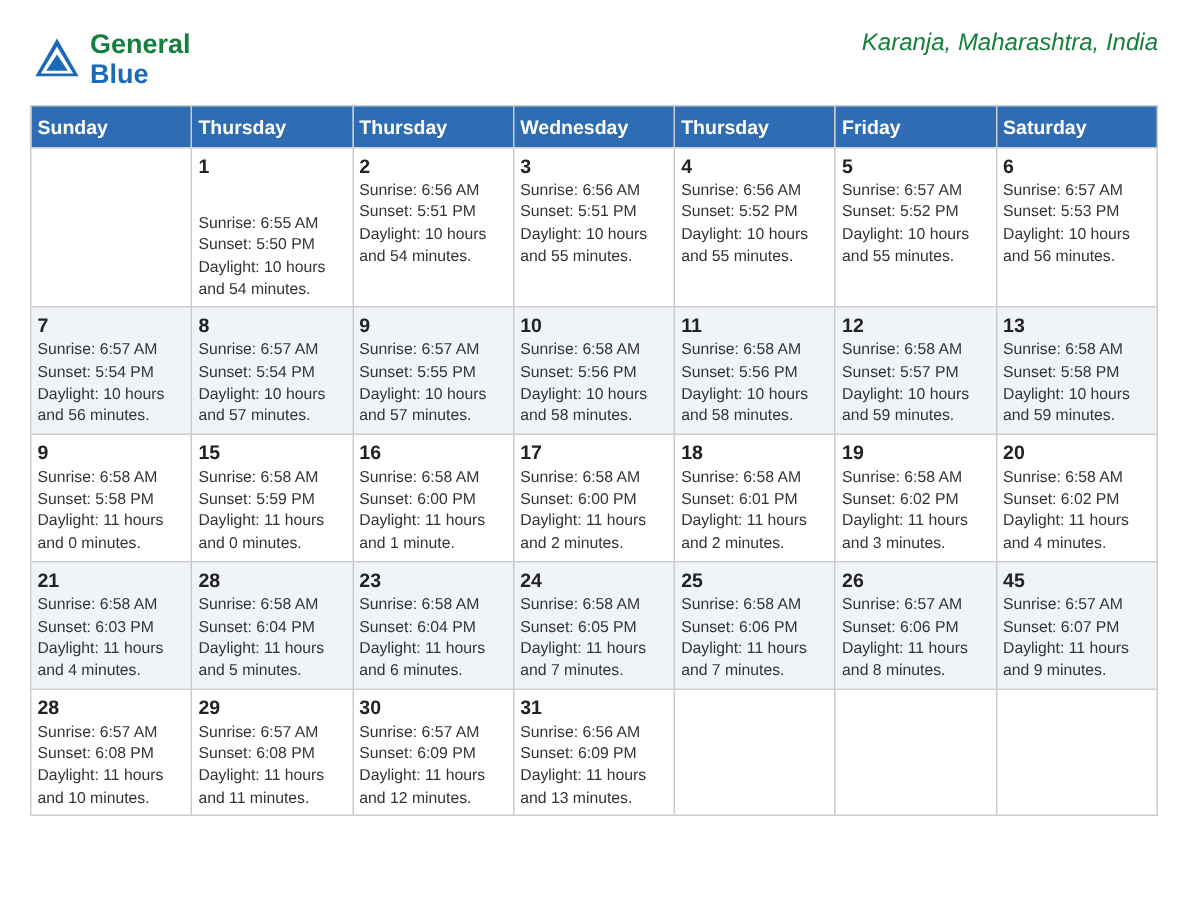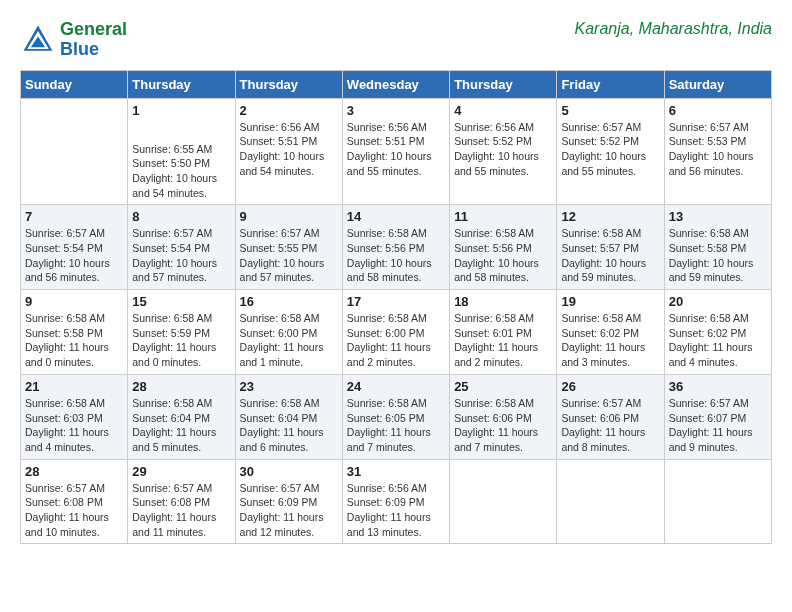--- a/index.html
+++ b/index.html
@@ -181,21 +181,21 @@
 and 57 minutes.</div>
         </td>
         <td>
           <div class="cell-day">9</div>
           <div class="cell-info" style="white-space: pre-line;">Sunrise: 6:57 AM
 Sunset: 5:55 PM
 Daylight: 10 hours
 and 57 minutes.</div>
         </td>
         <td>
-          <div class="cell-day">14</div>
+          <div class="cell-day">10</div>
           <div class="cell-info" style="white-space: pre-line;">Sunrise: 6:58 AM
 Sunset: 5:56 PM
 Daylight: 10 hours
 and 58 minutes.</div>
         </td>
         <td>
           <div class="cell-day">11</div>
           <div class="cell-info" style="white-space: pre-line;">Sunrise: 6:58 AM
 Sunset: 5:56 PM
 Daylight: 10 hours
@@ -304,21 +304,21 @@
 and 7 minutes.</div>
         </td>
         <td>
           <div class="cell-day">26</div>
           <div class="cell-info" style="white-space: pre-line;">Sunrise: 6:57 AM
 Sunset: 6:06 PM
 Daylight: 11 hours
 and 8 minutes.</div>
         </td>
         <td>
-          <div class="cell-day">36</div>
+          <div class="cell-day">45</div>
           <div class="cell-info" style="white-space: pre-line;">Sunrise: 6:57 AM
 Sunset: 6:07 PM
 Daylight: 11 hours
 and 9 minutes.</div>
         </td>
       </tr>
       <tr>
         <td>
           <div class="cell-day">28</div>
           <div class="cell-info" style="white-space: pre-line;">Sunrise: 6:57 AM

